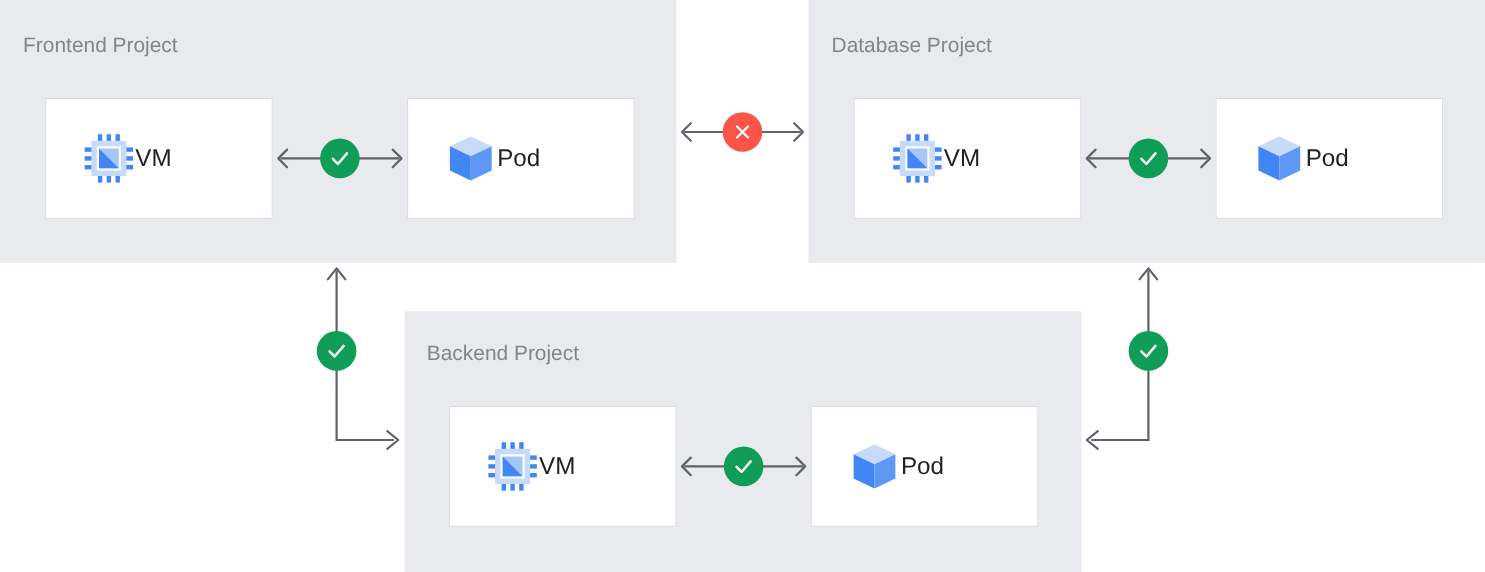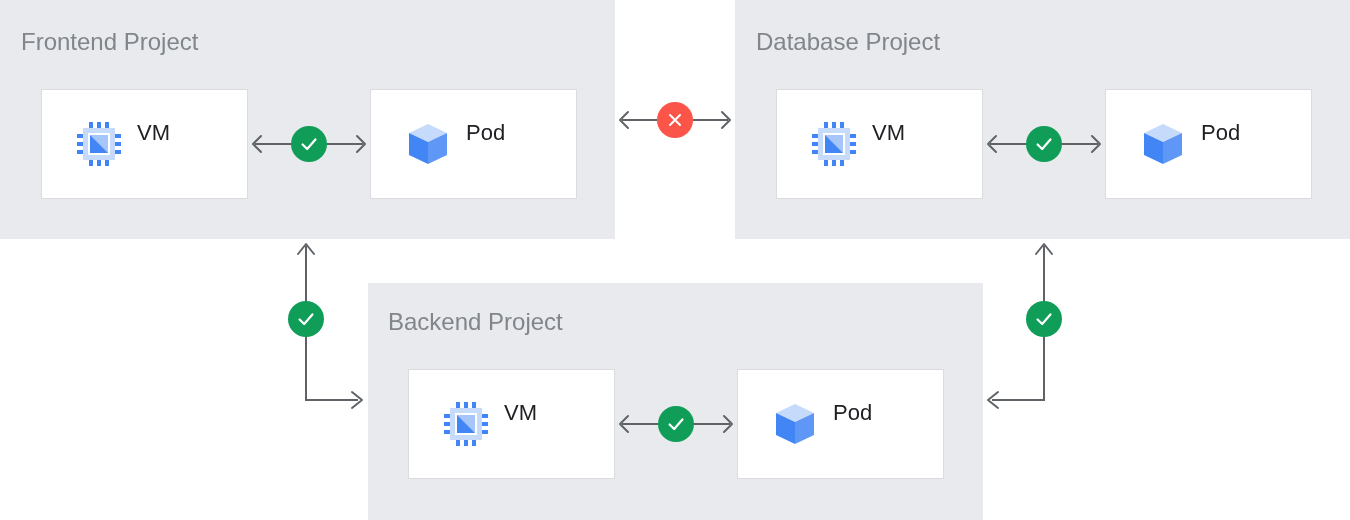--- a/index.html
+++ b/index.html
@@ -24,21 +24,21 @@
   }
 
   
   .panel {
     position: absolute;
     background: #e8eaed;
     box-sizing: border-box;
   }
   .panel-title {
     position: absolute;
-    font-size: 24px;
+    font-size: 19px;
     line-height: 22px;
     color: #80868b;
     font-weight: 400;
     white-space: nowrap;
   }
 
   #panel-frontend { left: 0px;   top: 0px;   width: 615px; height: 239px; }
   #panel-database { left: 735px; top: 0px;   width: 615px; height: 239px; }
   #panel-backend  { left: 368px; top: 283px; width: 615px; height: 237px; }
 
@@ -50,22 +50,21 @@
   .card {
     position: absolute;
     background: #ffffff;
     border: 1px solid #dadce0;
     box-sizing: border-box;
     display: flex;
     align-items: center;
   }
   .card-inner {
     display: flex;
-    align-items: flex-start;
-    gap: 14px;
+    align-items: center;
     padding-left: 33px;
   }
   .card-label {
     font-size: 22px;
     line-height: 26px;
     color: #202124;
     font-weight: 400;
     white-space: nowrap;
   }
   .icon-wrap {

